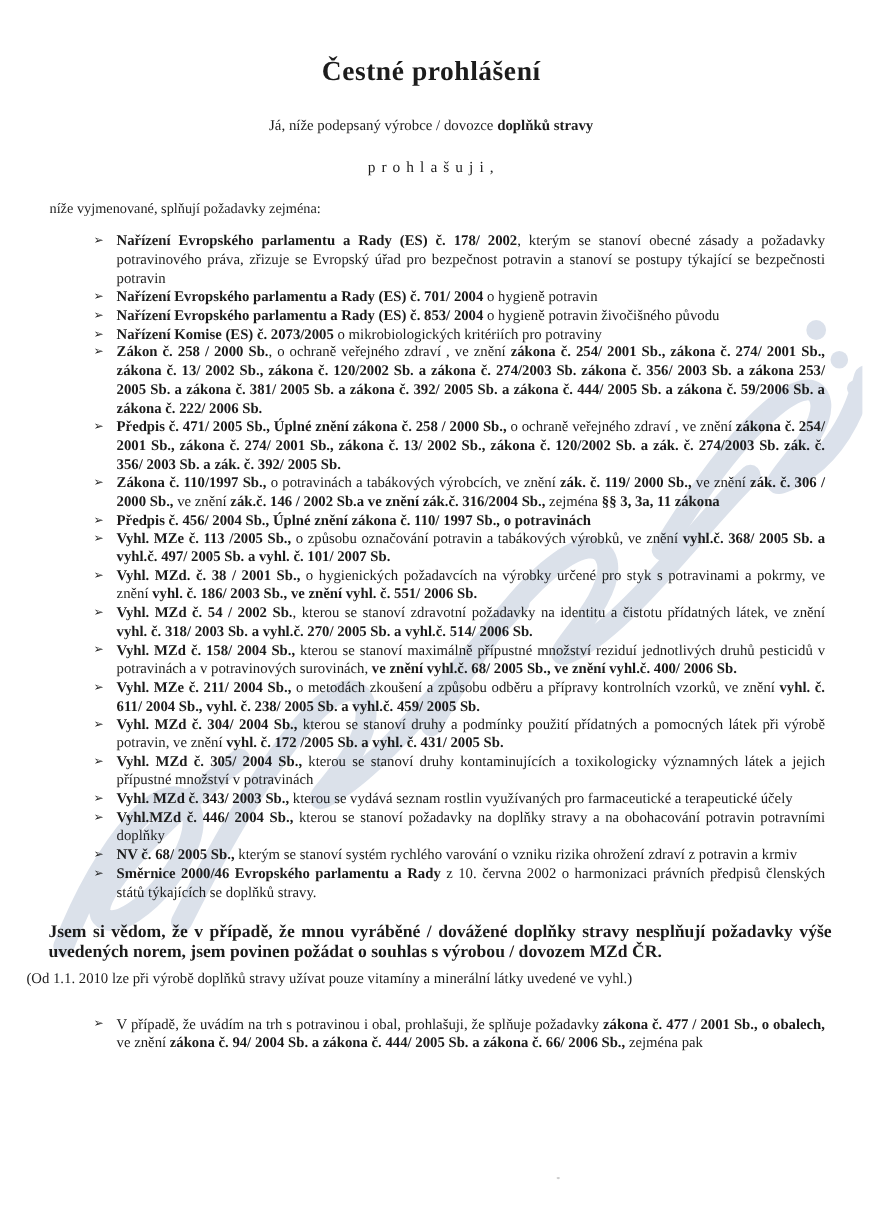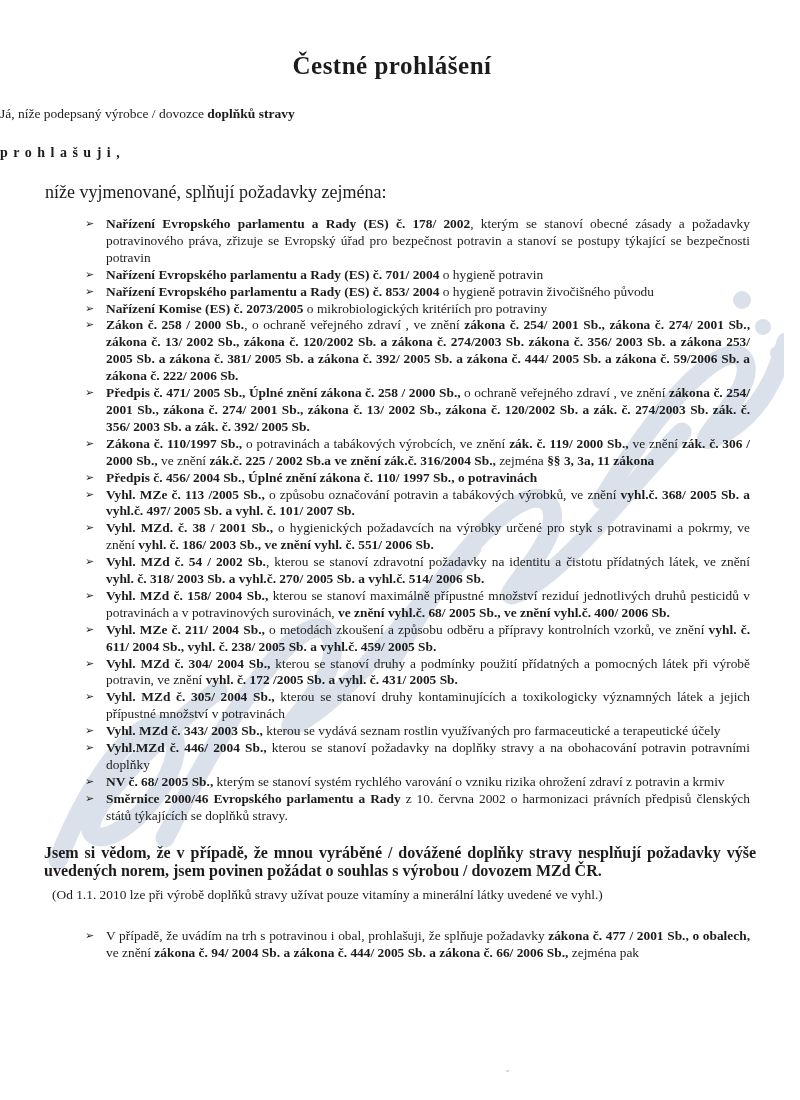--- a/index.html
+++ b/index.html
@@ -16,32 +16,32 @@
     z-index:0;pointer-events:none;
   }
   .content{position:relative;z-index:1;}
   b,.b{font-weight:bold;}
   .title{
     margin:0;padding-top:52px;
     text-align:center;
     font-size:25px;font-weight:bold;
     letter-spacing:0.5px;
   }
-  .center{}
+  .center{text-align:center;}
   .intro1{margin:26px 0 0 0;font-size:13.5px;}
   .declare{
-    margin:23px 0 0 0;font-size:14px;font-weight:bold;
+    margin:23px 0 0 0;font-size:14px;font-weight:normal;
     letter-spacing:1px;
   }
   .intro2{margin:17px 0 0 0;font-size:13.5px;}
   .subject{
     font-size:18px;font-weight:bold;
     text-decoration:underline;
   }
-  .list-intro{margin:21px 0 0 45px;font-size:18px;}
+  .list-intro{margin:21px 0 0 45px;font-size:13px;}
   ul.reg{
     list-style:none;
     margin:13px 0 0 85px;padding:0;
     width:665px;
   }
   ul.reg li{
     display:flex;
     font-size:13.4px;line-height:16.9px;
   }
   .marker{
@@ -50,21 +50,21 @@
     font-size:11px;line-height:16.9px;
     color:#1c1c1c;
   }
   .li-text{flex:1;text-align:justify;}
   .footer-bold{
     margin:19px 0 0 44px;width:712px;
     font-size:16px;font-weight:bold;line-height:18.5px;
     text-align:justify;
   }
   .footer-note{
-    margin:5px 0 0 52px;width:712px;
+    margin:5px 0 0 24px;width:712px;
     font-size:13.4px;line-height:18px;
   }
   ul.final{margin-top:24px;}
   .speck{
     position:absolute;left:506px;top:1070px;
     width:3px;height:2px;border-radius:50%;
     background:#aaaaaa;opacity:0.6;z-index:1;
   }
 </style>
 </head>
@@ -115,21 +115,21 @@
         <li>
           <span class="marker">➢</span>
           <span class="li-text"><b>Zákon č. 258 / 2000 Sb.</b><span>, o ochraně veřejného zdraví , ve znění </span><b>zákona č. 254/ 2001 Sb., zákona č. 274/ 2001 Sb., zákona č. 13/ 2002 Sb., zákona č. 120/2002 Sb. a zákona č. 274/2003 Sb.  zákona č. 356/ 2003 Sb. a zákona 253/ 2005 Sb. a zákona č. 381/ 2005 Sb. a zákona č. 392/ 2005 Sb. a zákona č. 444/ 2005 Sb. a zákona č. 59/2006 Sb. a zákona č. 222/ 2006 Sb.</b></span>
         </li>
         <li>
           <span class="marker">➢</span>
           <span class="li-text"><b>Předpis č. 471/ 2005 Sb., Úplné znění zákona č. 258 / 2000 Sb.,</b><span> o ochraně veřejného zdraví , ve znění </span><b>zákona č. 254/ 2001 Sb., zákona č. 274/ 2001 Sb., zákona č. 13/ 2002 Sb., zákona č. 120/2002 Sb. a zák. č. 274/2003 Sb.  zák. č. 356/ 2003 Sb. a zák. č. 392/ 2005 Sb.</b></span>
         </li>
         <li>
           <span class="marker">➢</span>
-          <span class="li-text"><b>Zákona č. 110/1997 Sb.,</b><span> o potravinách a tabákových výrobcích, ve znění </span><b>zák. č. 119/ 2000 Sb.,</b><span> ve znění </span><b>zák. č. 306 / 2000 Sb.,</b><span> ve znění </span><b>zák.č. 225 / 2002 Sb.a ve znění zák.č. 316/2004 Sb.,</b><span> zejména </span><b>§§ 3, 3a, 11 zákona</b></span>
+          <span class="li-text"><b>Zákona č. 110/1997 Sb.,</b><span> o potravinách a tabákových výrobcích, ve znění </span><b>zák. č. 119/ 2000 Sb.,</b><span> ve znění </span><b>zák. č. 306 / 2000 Sb.,</b><span> ve znění </span><b>zák.č. 146 / 2002 Sb.a ve znění zák.č. 316/2004 Sb.,</b><span> zejména </span><b>§§ 3, 3a, 11 zákona</b></span>
         </li>
         <li>
           <span class="marker">➢</span>
           <span class="li-text"><b>Předpis č. 456/ 2004 Sb., Úplné znění zákona č. 110/ 1997 Sb., o potravinách</b></span>
         </li>
         <li>
           <span class="marker">➢</span>
           <span class="li-text"><b>Vyhl. MZe č. 113 /2005 Sb.,</b><span> o způsobu označování potravin a tabákových výrobků, ve znění </span><b>vyhl.č. 368/ 2005 Sb. a vyhl.č. 497/ 2005 Sb. a vyhl. č. 101/ 2007 Sb.</b></span>
         </li>
         <li>

